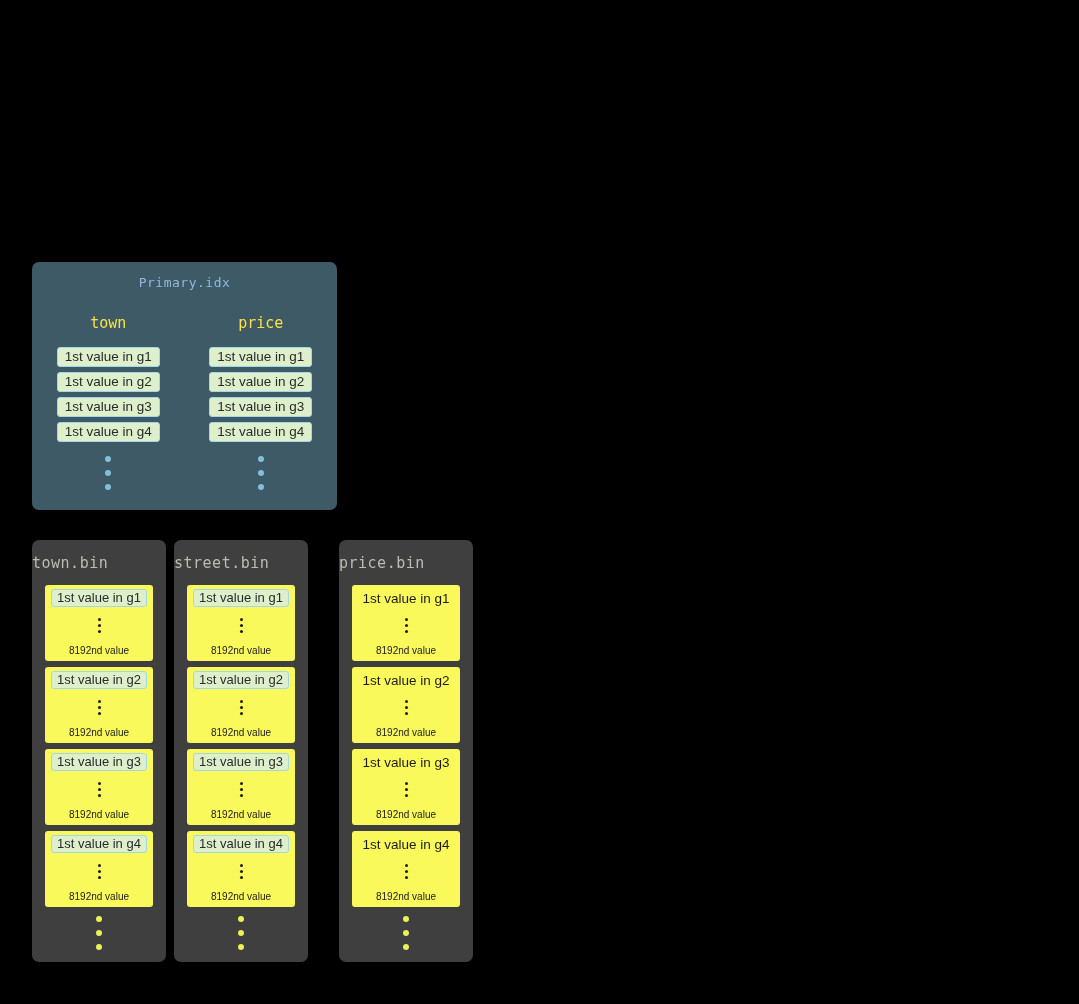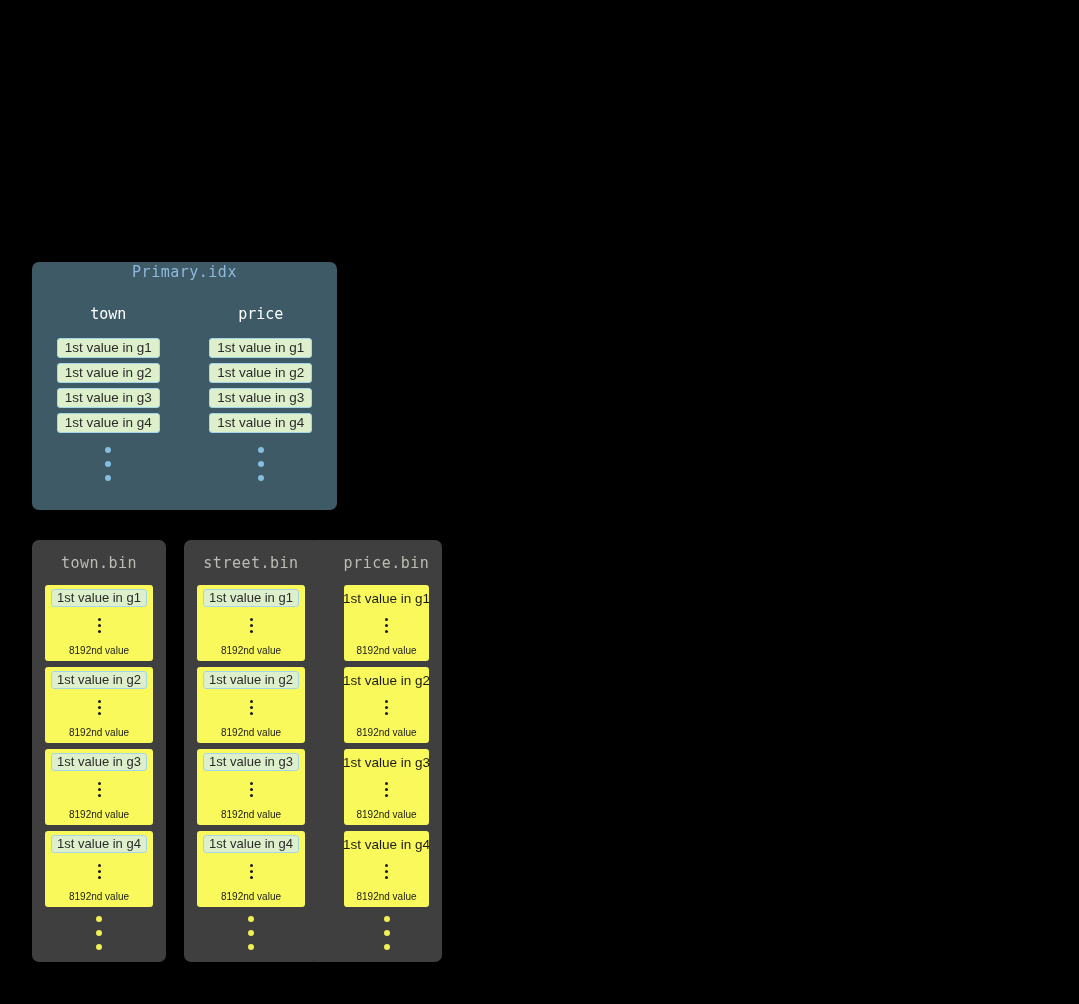--- a/index.html
+++ b/index.html
@@ -18,41 +18,41 @@
     position: absolute;
     left: 32px;
     top: 262px;
     width: 305px;
     height: 248px;
     background: #3d5a66;
     border-radius: 7px;
     box-sizing: border-box;
   }
   .primary-title {
-    padding-top: 1px;
+    padding-top: 13px;
     text-align: center;
     font-family: "DejaVu Sans Mono", monospace;
-    font-size: 15px;
+    font-size: 13px;
     color: #8fb9dc;
     letter-spacing: 0.5px;
   }
   .primary-columns {
     display: flex;
     margin-top: 24px;
   }
   .primary-column {
     flex: 1;
     display: flex;
     flex-direction: column;
     align-items: center;
   }
   .col-header {
     font-family: "DejaVu Sans Mono", monospace;
     font-size: 15px;
-    color: #ffffff;
+    color: #fde047;
     margin-bottom: 15px;
   }
   .value-box {
     background: #def0cb;
     border: 1.5px solid #a5d6e8;
     border-radius: 3px;
     padding: 1px 7px 2px;
     font-size: 13.5px;
     color: #2a2a2a;
     margin-bottom: 5px;
@@ -82,26 +82,25 @@
   .bin-panel {
     position: absolute;
     top: 540px;
     width: 134px;
     height: 422px;
     background: #3f3f3f;
     border-radius: 7px;
     box-sizing: border-box;
   }
   .bin-panel.pos-0 { left: 32px; }
-  .bin-panel.pos-1 { left: 184px; }
-  .bin-panel.pos-2 { left: 308px; padding-left: 23px; }
+  .bin-panel.pos-1 { left: 174px; }
+  .bin-panel.pos-2 { left: 339px; }
 
   .bin-title {
     padding-top: 14px;
-    text-align: center;
     font-family: "DejaVu Sans Mono", monospace;
     font-size: 15px;
     color: #bcbcb4;
     letter-spacing: 0.5px;
   }
   .granules {
     margin: 13px 13px 0;
     display: flex;
     flex-direction: column;
     gap: 6px;

